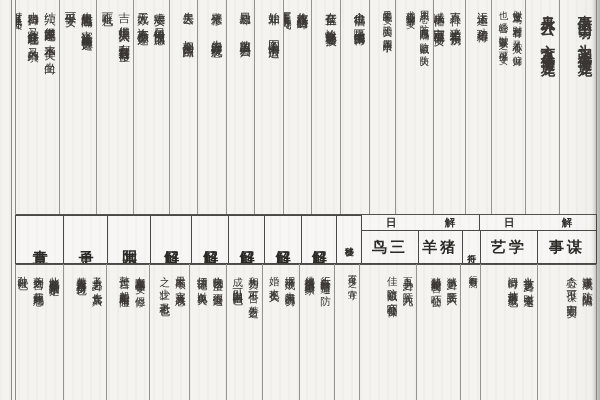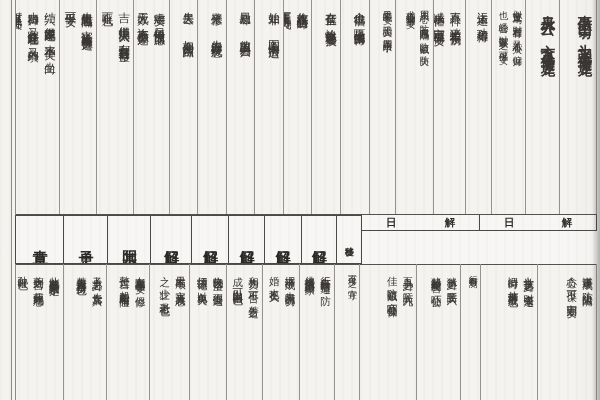--- a/index.html
+++ b/index.html
@@ -172,20 +172,37 @@
         <div class="thin-row">
           <div class="thin-cell" style="flex: 120 120 0%;">
             <span>日</span>
             <span>解</span>
           </div>
           <div class="thin-cell" style="flex: 118 118 0%;">
             <span>日</span>
             <span>解</span>
           </div>
         </div>
+        <div class="main-row">
+          <div class="bcell" style="flex: 58 58 0%; border-top: none;">
+            <span class="hlab">鸟三</span>
+          </div>
+          <div class="bcell" style="flex: 44 44 0%; border-top: none;">
+            <span class="hlab">羊猪</span>
+          </div>
+          <div class="bcell" style="flex: 18 18 0%; border-top: none;">
+            <span class="vlab tiny">行舟</span>
+          </div>
+          <div class="bcell" style="flex: 58 58 0%; border-top: none;">
+            <span class="hlab">艺学</span>
+          </div>
+          <div class="bcell" style="flex: 60 60 0%; border-top: none;">
+            <span class="hlab">事谋</span>
+          </div>
+        </div>
       </div>
     </div>
 
   <div class="bottom-section">
       <div class="bcol" style="flex: 48 48 0%;">
         <div class="tline">此地龙脉水聚且水阳走不</div>
         <div class="tline">葬之则吉　但葬此地恐</div>
         <div class="tline">孙兴旺也</div>
       </div>
       <div class="bcol" style="flex: 43 43 0%;">

